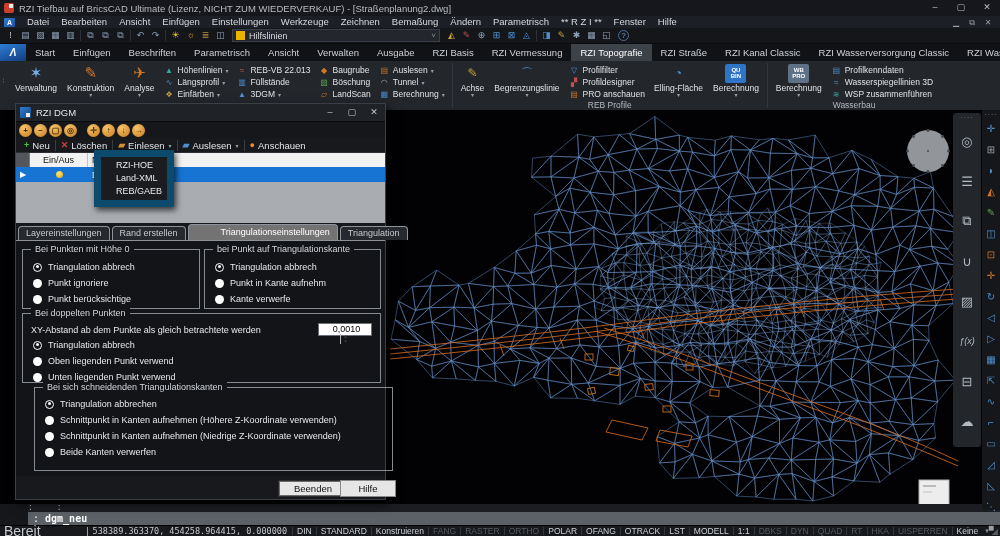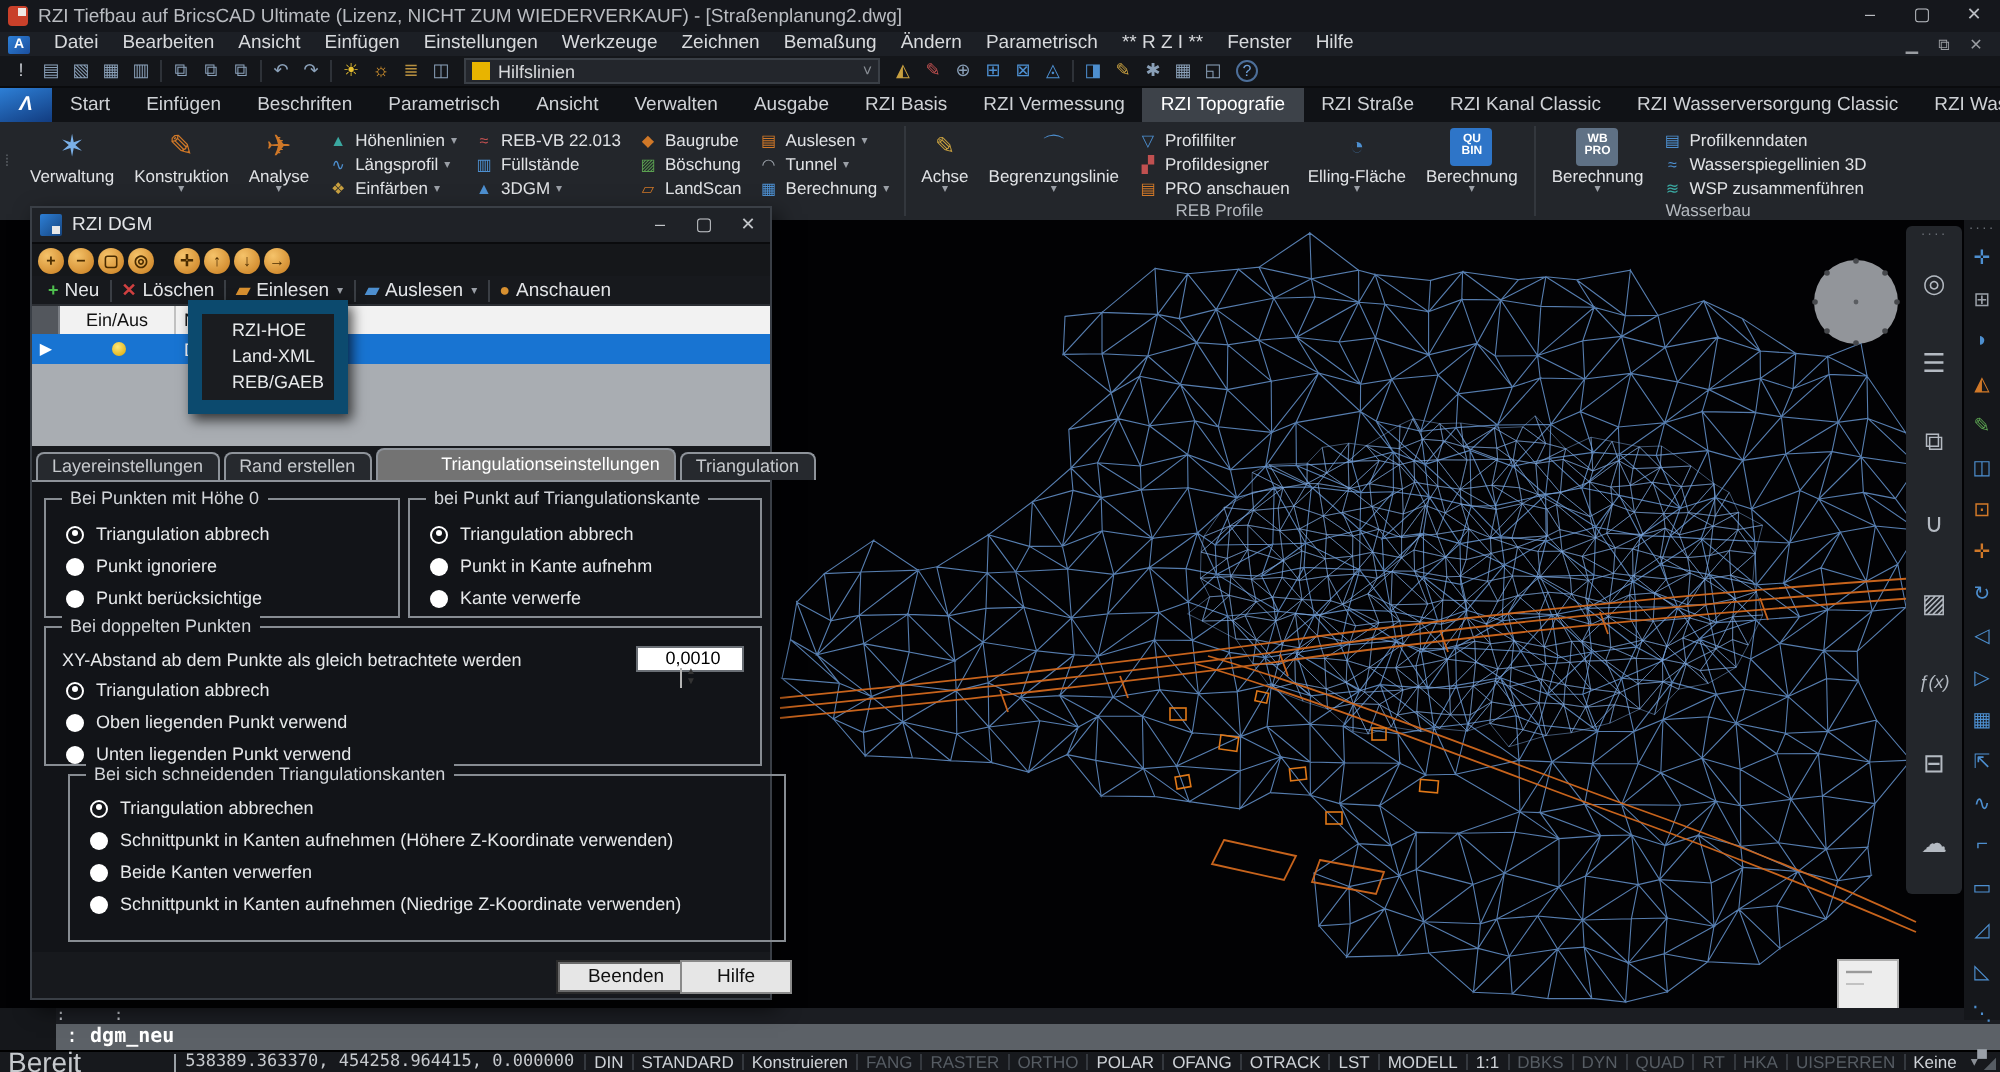--- a/index.html
+++ b/index.html
@@ -667,25 +667,25 @@
             <div class="opt">
               <span class="radio sel"></span>
               <span class="olabel">Triangulation abbrechen</span>
             </div>
             <div class="opt">
               <span class="radio"></span>
               <span class="olabel">Schnittpunkt in Kanten aufnehmen (Höhere Z-Koordinate verwenden)</span>
             </div>
             <div class="opt">
               <span class="radio"></span>
+              <span class="olabel">Schnittpunkt in Kanten aufnehmen (Niedrige Z-Koordinate verwenden)</span>
+            </div>
+            <div class="opt">
+              <span class="radio"></span>
               <span class="olabel">Beide Kanten verwerfen</span>
-            </div>
-            <div class="opt">
-              <span class="radio"></span>
-              <span class="olabel">Schnittpunkt in Kanten aufnehmen (Niedrige Z-Koordinate verwenden)</span>
             </div>
           </div>
       </div>
     </div>
 
     <div class="dlg-buttons">
       <span class="dbtn focus" style="left:262px;width:70px;">Beenden</span>
       <span class="dbtn" style="left:324px;width:56px;">Hilfe</span>
     </div>
   </div>

